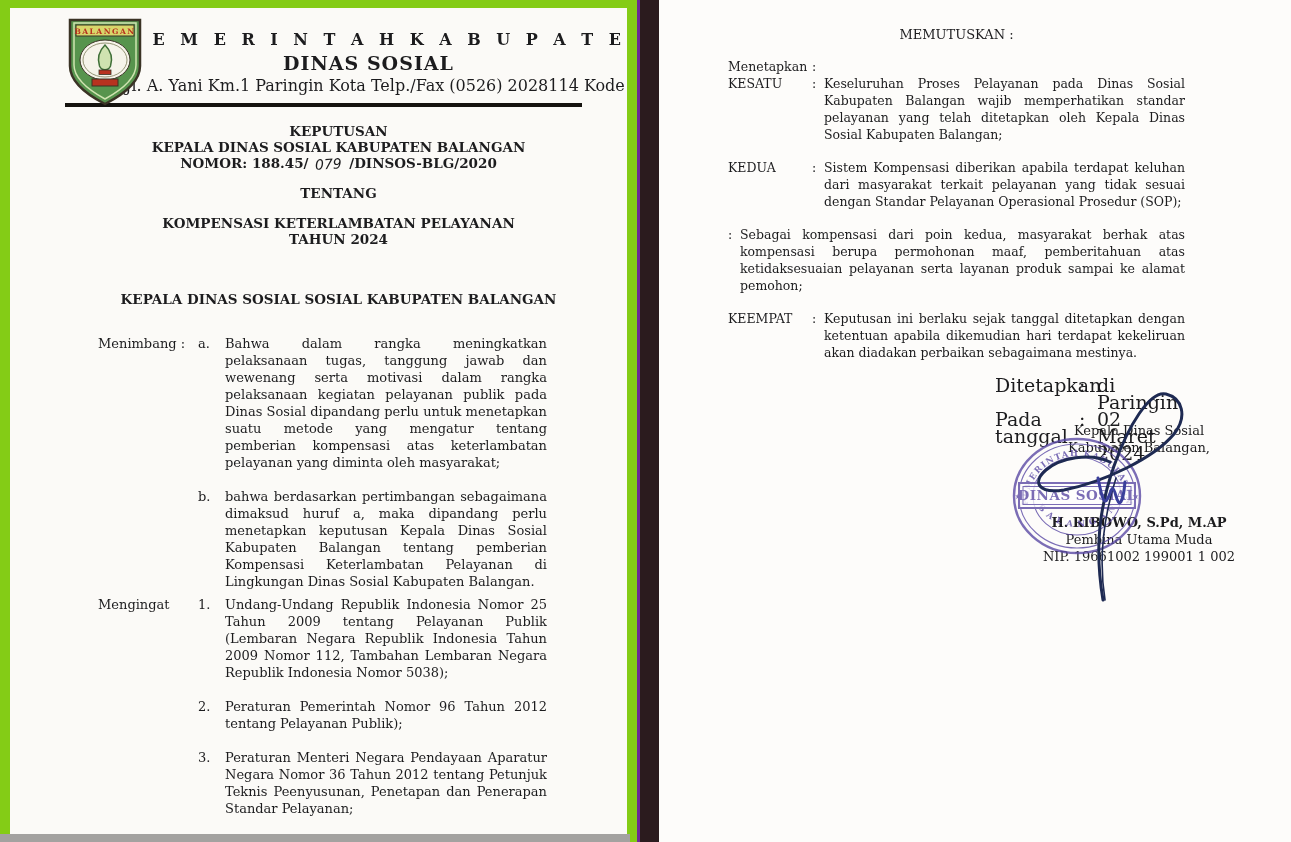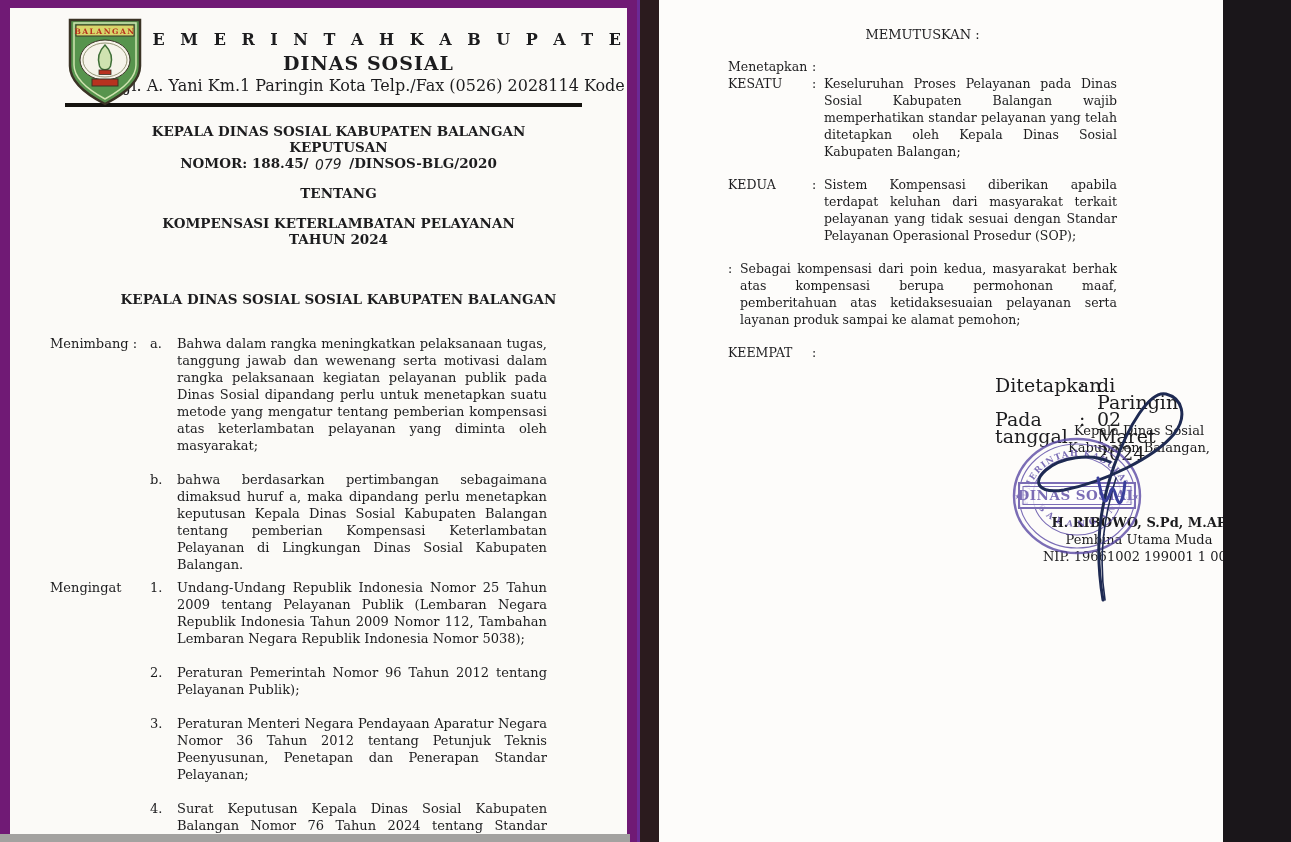--- a/index.html
+++ b/index.html
@@ -3,26 +3,26 @@
 <meta charset="utf-8">
 <style>
   html,body{margin:0;padding:0;}
   body{
     width:1291px;height:842px;position:relative;overflow:hidden;
     background:#1a161a;
     font-family:"DejaVu Serif","Liberation Serif",serif;
     color:#1c1c1e;
   }
   
-  .left-frame{position:absolute;left:0;top:0;width:703px;height:842px;background:#701a75;}
+  .left-frame{position:absolute;left:0;top:0;width:703px;height:842px;background:#84cc16;}
   .left-paper{position:absolute;left:10px;top:8px;width:617px;height:826px;background:#fbfaf7;overflow:hidden;}
   .left-bottom-strip{position:absolute;left:0;bottom:0;width:630px;height:8px;background:#a3a2a0;}
   .splitter{position:absolute;left:637px;top:0;width:3px;height:842px;background:#6b2a96;cursor:col-resize;}
   .gutter{position:absolute;left:640px;top:0;width:19px;height:842px;background:#2b1b1e;}
-  .right-paper{position:absolute;left:659px;top:0;width:564px;height:842px;background:#fdfcfa;overflow:hidden;}
+  .right-paper{position:absolute;left:659px;top:0;width:632px;height:842px;background:#fdfcfa;overflow:hidden;}
 
   
   .letterhead{position:relative;padding-top:12px;min-height:84px;}
   .logo{position:absolute;left:56px;top:10px;width:78px;height:88px;}
   .lh-text{margin-left:115px;margin-right:15px;text-align:center;}
   .lh-gov{font-size:16px;font-weight:bold;letter-spacing:5px;margin-top:10px;white-space:nowrap;}
   .lh-agency{font-size:19px;font-weight:bold;letter-spacing:1px;margin-top:3px;}
   .lh-address{font-size:16px;margin-top:2px;white-space:nowrap;}
   .lh-rule{height:4px;background:#15130f;margin:8px 45px 0 55px;}
 
@@ -30,21 +30,21 @@
   .title-block{text-align:center;padding-left:40px;margin-top:16px;
     font-weight:bold;font-size:13.5px;line-height:16px;}
   .tb-line{margin:0;}
   .tb-gap{margin-top:14px;}
   .tb-gap-lg{margin-top:44px;}
   .handwritten{font-family:"DejaVu Sans",sans-serif;font-style:italic;font-weight:normal;
     display:inline-block;transform:rotate(-3deg) translateY(1px);margin:0 7px;font-size:14px;}
 
   
   .left-body{margin-top:28px;font-size:13px;line-height:17px;}
-  .lrow{display:flex;margin-left:40px;padding-right:80px;}
+  .lrow{display:flex;margin-left:88px;padding-right:80px;}
   .lrow + .lrow{margin-top:6px;}
   .llabel{width:100px;flex:none;}
   .litems{flex:1;min-width:0;}
   .litem{display:flex;margin-bottom:17px;}
   .litem:last-child{margin-bottom:0;}
   .lmarker{width:27px;flex:none;}
   .ltext{flex:1;text-align:justify;}
 
   
   .right-content{padding:26px 106px 0 69px;font-size:12.5px;line-height:17px;position:relative;}
@@ -86,22 +86,22 @@
       </svg>
       <div class="lh-text">
         <div class="lh-gov">P E M E R I N T A H   K A B U P A T E N   B A L A N G A N</div>
         <div class="lh-agency">DINAS SOSIAL</div>
         <div class="lh-address">Jl. A. Yani  Km.1 Paringin Kota Telp./Fax (0526) 2028114 Kode Pos 71662</div>
       </div>
       <div class="lh-rule"></div>
     </div>
 
     <div class="title-block">
+      <div class="tb-line">KEPUTUSAN</div>
       <div class="tb-line">KEPALA DINAS SOSIAL KABUPATEN BALANGAN</div>
-      <div class="tb-line">KEPUTUSAN</div>
       <div class="tb-line"><span>NOMOR: 188.45/</span><span class="handwritten">079</span><span>/DINSOS-BLG/2020</span></div>
       <div class="tb-line tb-gap">TENTANG</div>
       <div class="tb-line tb-gap">KOMPENSASI KETERLAMBATAN PELAYANAN</div>
       <div class="tb-line">TAHUN 2024</div>
       <div class="tb-line tb-gap-lg">KEPALA DINAS SOSIAL SOSIAL KABUPATEN BALANGAN</div>
     </div>
 
     <div class="left-body">
       <div class="lrow">
         <div class="llabel"><span>Menimbang</span> <span>:</span></div>
@@ -167,20 +167,21 @@
       <div class="rcolon">:</div>
       <div class="rtext">Sistem Kompensasi diberikan apabila terdapat keluhan dari masyarakat terkait pelayanan yang tidak sesuai dengan Standar Pelayanan Operasional Prosedur (SOP);</div>
     </div>
     <div class="rrow">
       <div class="rcolon">:</div>
       <div class="rtext">Sebagai kompensasi dari poin kedua, masyarakat berhak atas kompensasi berupa permohonan maaf, pemberitahuan atas ketidaksesuaian pelayanan serta layanan produk sampai ke alamat pemohon;</div>
     </div>
     <div class="rrow">
       <div class="rlabel">KEEMPAT</div>
       <div class="rcolon">:</div>
+      <div class="rtext">Keputusan ini berlaku sejak tanggal ditetapkan dengan ketentuan apabila dikemudian hari terdapat kekeliruan akan diadakan perbaikan sebagaimana mestinya.</div>
     </div>
 
     <div class="enact">
       <div class="enact-row">
         <div class="enact-label">Ditetapkan</div>
         <div class="enact-colon">:</div>
         <div>di Paringin</div>
       </div>
       <div class="enact-row">
         <div class="enact-label">Pada tanggal</div>

